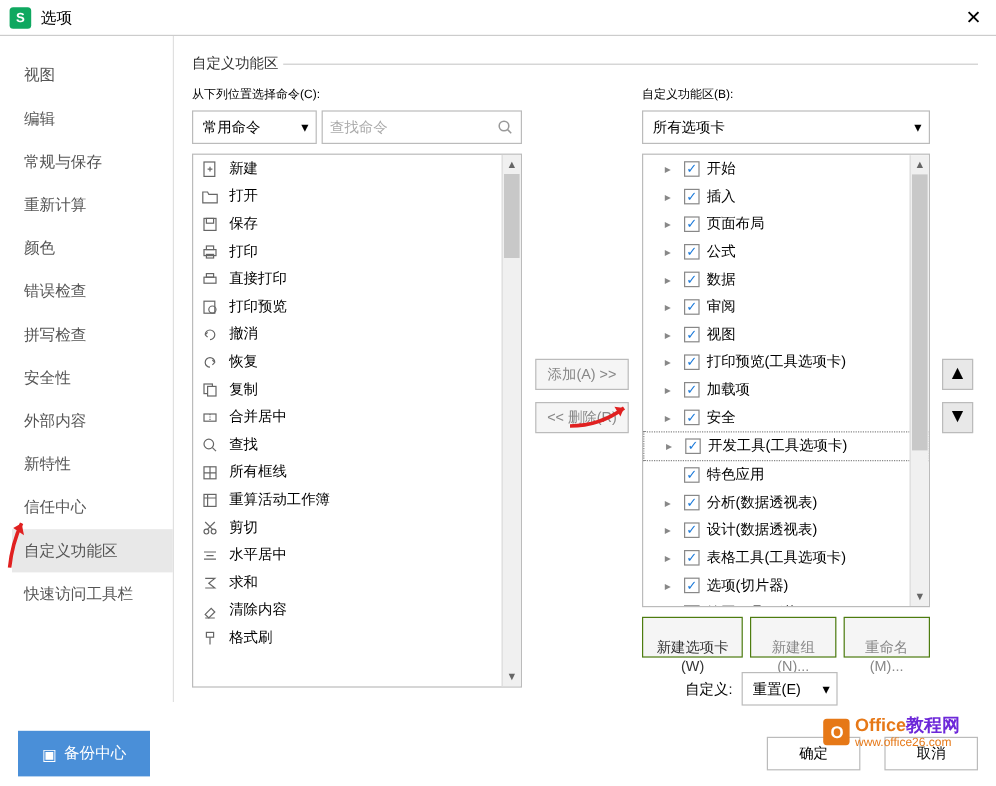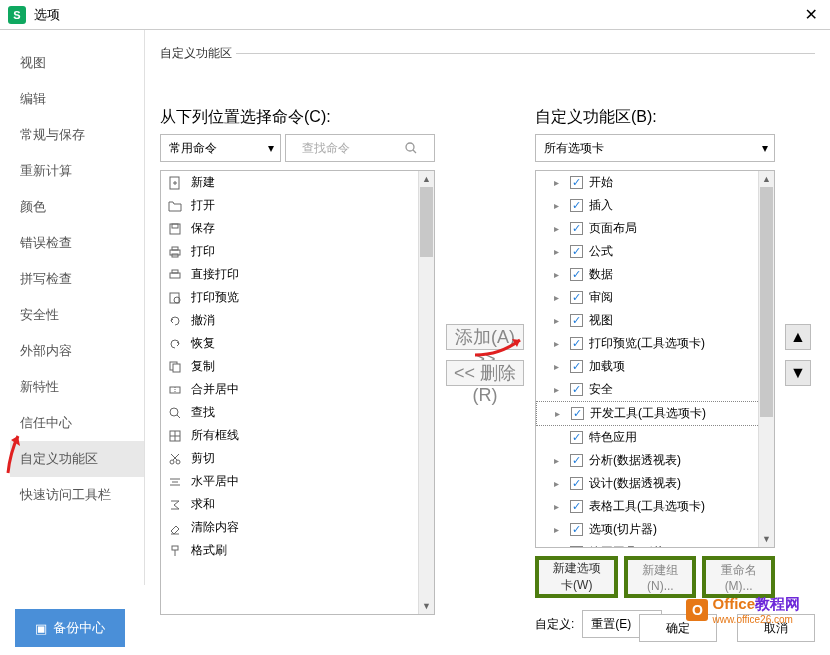--- a/index.html
+++ b/index.html
@@ -20,47 +20,47 @@
     
     .section-header { font-size: 12px; color: #333; margin-bottom: 10px; display: flex; align-items: center; }
     .section-header .line { flex: 1; height: 1px; background: #ccc; margin-left: 4px; }
     
     .two-col { display: flex; gap: 10px; }
     .col-left { width: 275px; }
     .col-mid { width: 80px; display: flex; flex-direction: column; justify-content: center; align-items: center; gap: 10px; }
     .col-right { flex: 1; }
     .col-far { width: 30px; display: flex; flex-direction: column; justify-content: center; gap: 10px; }
     
-    .label { font-size: 16px; margin-bottom: 6px; margin-top: 35px; }
+    .label { font-size: 10px; margin-bottom: 6px; }
     
     .dropdown-row { display: flex; gap: 4px; margin-bottom: 8px; }
     .dropdown { height: 28px; border: 1px solid #bbb; display: flex; align-items: center; padding: 0 8px; font-size: 12px; background: #fff; cursor: pointer; position: relative; }
     .dropdown .arrow { position: absolute; right: 6px; }
-    .search-box { height: 28px; border: 1px solid #bbb; display: flex; align-items: center; padding: 0 16px; font-size: 12px; flex: 1; color: #aaa; }
+    .search-box { height: 28px; border: 1px solid #bbb; display: flex; align-items: center; padding: 0 6px; font-size: 12px; flex: 1; color: #aaa; }
     .search-box .mag { margin-left: auto; }
     
     .listbox { border: 1px solid #bbb; height: 445px; overflow-y: auto; position: relative; }
     .listbox-right { height: 378px; }
     .list-item { display: flex; align-items: center; padding: 3px 6px; font-size: 12px; cursor: pointer; }
     .list-item .ico { width: 16px; height: 16px; margin-right: 8px; display: inline-flex; align-items: center; justify-content: center; color: #666; }
     .list-item .expand { width: 14px; text-align: center; color: #888; font-size: 10px; }
     .tree-item { display: flex; align-items: center; padding: 3px 6px; font-size: 12px; cursor: pointer; padding-left: 18px; }
     .tree-item.sel { border: 1px dotted #888; }
     .chk { width: 13px; height: 13px; border: 1px solid #888; margin-right: 6px; display: inline-flex; align-items: center; justify-content: center; color: #1d7ad9; font-size: 11px; }
     .tree-chev { width: 12px; color: #888; font-size: 10px; margin-right: 4px; }
     
-    .mid-btn { width: 78px; height: 26px; border: 1px solid #bbb; background: #f5f5f5; font-size: 18px; color: #888; cursor: pointer; }
+    .mid-btn { width: 78px; height: 26px; border: 1px solid #bbb; background: #f5f5f5; font-size: 12px; color: #888; cursor: pointer; }
     
     .small-btn { width: 26px; height: 26px; border: 1px solid #bbb; background: #e8e8e8; display: flex; align-items: center; justify-content: center; cursor: pointer; }
     
     .bottom-btns { display: flex; gap: 6px; margin-top: 8px; }
-    .btn { height: 42px; border: 4px solid #4d7c0f; background: #f5f5f5; font-size: 12px; padding: 0 10px; cursor: pointer; color: #888; }
+    .btn { height: 26px; border: 1px solid #4d7c0f; background: #f5f5f5; font-size: 12px; padding: 16px 10px; cursor: pointer; color: #888; }
     .btn.primary { color: #333; }
     
-    .custom-row { display: flex; align-items: center; gap: 8px; margin-top: 12px; font-size: 12px; }
+    .custom-row { display: flex; align-items: center; gap: 8px; margin-top: 12px; font-size: 12px; margin-left: 36px; }
     
     .footer { position: absolute; bottom: 8px; left: 0; right: 0; display: flex; align-items: center; padding: 0 15px; }
     .backup-btn { background: #4a8fd8; color: #fff; padding: 10px 20px; font-size: 13px; cursor: pointer; display: flex; align-items: center; gap: 6px; }
     .foot-right { margin-left: auto; display: flex; gap: 20px; }
     .foot-btn { width: 78px; height: 28px; border: 1px solid #bbb; background: #fff; font-size: 12px; cursor: pointer; }
     
     .watermark { position: absolute; bottom: 30px; right: 30px; display: flex; align-items: center; gap: 4px; }
     .wm-logo { width: 22px; height: 22px; background: #e67817; border-radius: 3px; display: flex; align-items: center; justify-content: center; color: #fff; font-size: 14px; font-weight: bold; }
     .wm-text .t1 { font-size: 15px; font-weight: bold; }
     .wm-text .t1 .o { color: #e67817; } .wm-text .t1 .b { color: #6d28d9; }
@@ -104,21 +104,21 @@
   <div class="content">
     <div class="section-header">
       <span>自定义功能区</span>
       <span class="line"></span>
     </div>
 
     <div class="two-col">
       <div class="col-left">
         <div class="label">从下列位置选择命令(C):</div>
         <div class="dropdown-row">
-          <div class="dropdown" style="width:121px">
+          <div class="dropdown" style="width:104px">
             <span>常用命令</span>
             <span class="arrow">▾</span>
           </div>
           <div class="search-box">
             <span>查找命令</span>
             <span class="mag">
               <svg width="14" height="14" viewBox="0 0 14 14">
                   <circle cx="6" cy="6" r="4" fill="none" stroke="#999" stroke-width="1.3"></circle>
                   <line x1="9" y1="9" x2="12" y2="12" stroke="#999" stroke-width="1.3"></line>
                 </svg>
@@ -231,20 +231,30 @@
             <div class="list-item">
               <span class="ico">
                 <svg width="14" height="14" viewBox="0 0 14 14">
                   <rect x="2" y="2" width="10" height="10" fill="none" stroke="#666"></rect>
                   <line x1="7" y1="2" x2="7" y2="12" stroke="#666"></line>
                   <line x1="2" y1="7" x2="12" y2="7" stroke="#666"></line>
                 </svg>
               </span>
               <span>所有框线</span>
               <span class="expand" style="margin-left:auto">▸</span>
+            </div>
+            <div class="list-item">
+              <span class="ico">
+                <svg width="14" height="14" viewBox="0 0 14 14">
+                  <rect x="2" y="2" width="10" height="10" fill="none" stroke="#666"></rect>
+                  <line x1="5" y1="2" x2="5" y2="12" stroke="#666"></line>
+                  <line x1="2" y1="5" x2="12" y2="5" stroke="#666"></line>
+                </svg>
+              </span>
+              <span>重算活动工作簿</span>
             </div>
             <div class="list-item">
               <span class="ico">
                 <svg width="14" height="14" viewBox="0 0 14 14">
                   <circle cx="4" cy="10" r="2" fill="none" stroke="#666"></circle>
                   <circle cx="10" cy="10" r="2" fill="none" stroke="#666"></circle>
                   <line x1="5" y1="8" x2="11" y2="2" stroke="#666"></line>
                   <line x1="9" y1="8" x2="3" y2="2" stroke="#666"></line>
                 </svg>
               </span>

